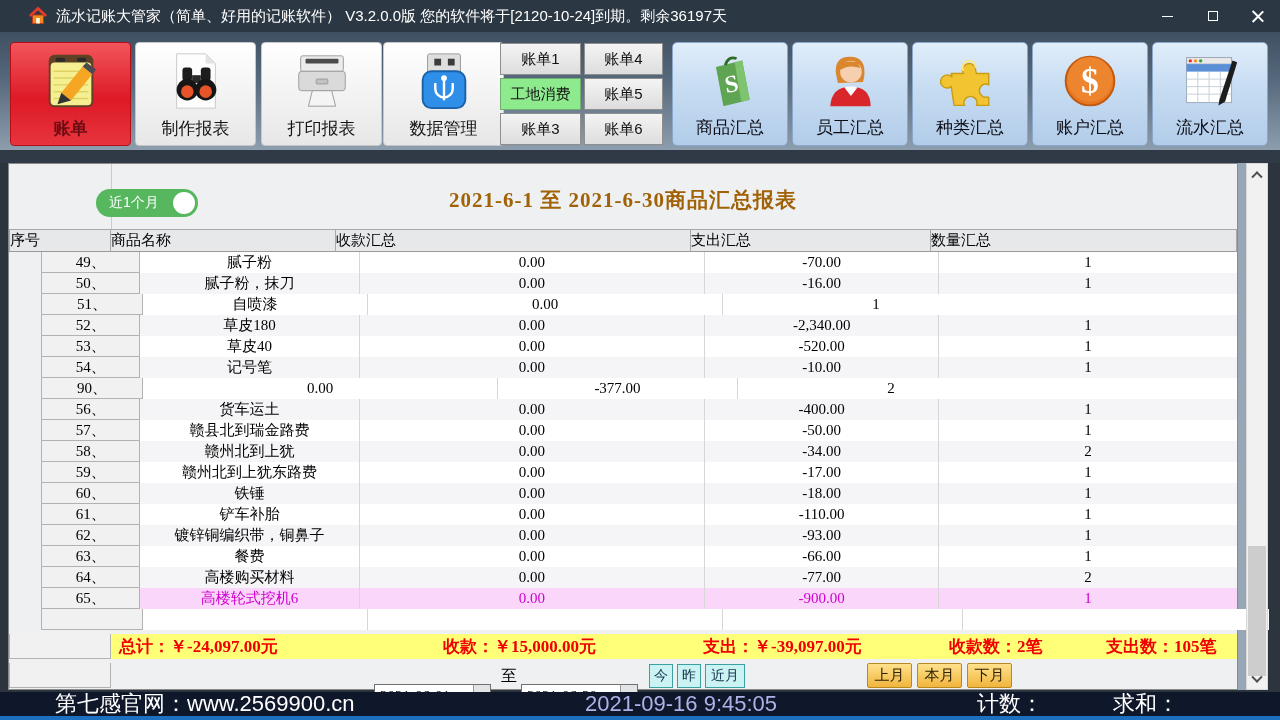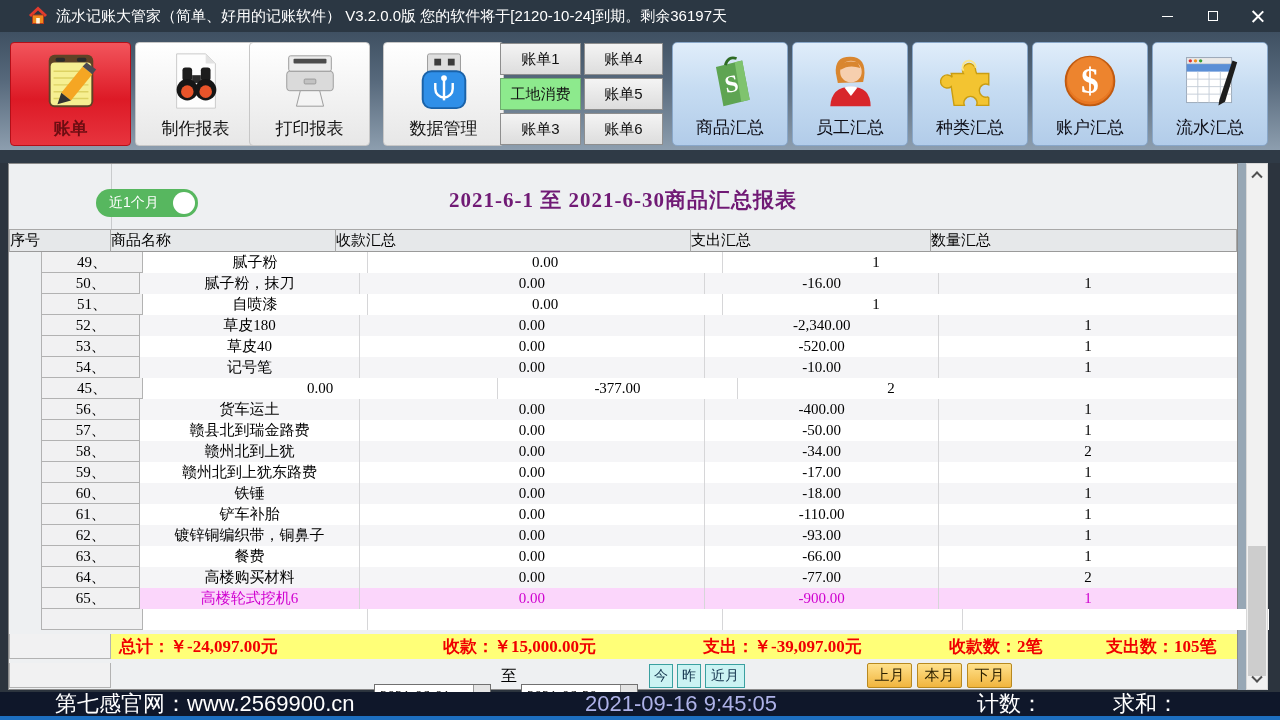--- a/index.html
+++ b/index.html
@@ -49,21 +49,21 @@
   .panel { position:absolute; left:0; top:0; width:1230px; height:527px; background:#eef0f2;
     border:1px solid #8a8a8a; font-family:"Liberation Serif","DejaVu Serif",serif; }
   .left-divider { position:absolute; left:102px; top:0; width:1px; height:65px; background:#c9cbcd; }
 
   .toggle { position:absolute; left:87px; top:25px; width:102px; height:28px; border-radius:14px;
     background:#57b75f; color:#fff; font-family:"Liberation Sans",sans-serif; font-size:14px;
     display:flex; align-items:center; padding-left:13px; }
   .toggle .knob { position:absolute; right:3px; top:3px; width:22px; height:22px; border-radius:50%; background:#fff; }
 
   .report-title { position:absolute; left:0; top:22px; width:100%; text-align:center;
-    font-size:21px; font-weight:bold; color:#701a75; letter-spacing:1px; }
+    font-size:21px; font-weight:bold; color:#a16207; letter-spacing:1px; }
 
   .thead { position:absolute; left:0; top:65px; width:1228px; height:23px; display:flex; }
   .th { background:#e6e8ea; border-right:1px solid #a8a8a8; border-top:1px solid #a8a8a8;
     border-bottom:1px solid #9a9a9a; font-size:15px; color:#000; line-height:21px; }
   .th:first-child { border-left:1px solid #a8a8a8; }
 
   .tbody { position:absolute; left:0; top:88px; width:1228px; }
   .trow { display:flex; height:21px; line-height:21px; font-size:15px; color:#000; background:#fff;margin-left:32px; }
   .tbody .trow:nth-child(even) { background:#f5f5f7; }
   .cell { text-align:center; overflow:hidden; white-space:nowrap; }
@@ -178,21 +178,21 @@
       <rect x="37" y="18" width="10" height="14" rx="3" fill="#1d1d1d"></rect>
       <rect x="28" y="26" width="9" height="8" fill="#2a2a2a"></rect>
       <circle cx="23" cy="41" r="11" fill="#161616"></circle>
         <circle cx="42" cy="41" r="11" fill="#161616"></circle>
       <circle cx="23" cy="43" r="6.5" fill="#e8542a"></circle>
         <circle cx="42" cy="43" r="6.5" fill="#e8542a"></circle>
     </svg>
     <span class="lbl">制作报表</span>
   </div>
 
-  <div class="main-btn" style="left:249px">
+  <div class="main-btn" style="left:261px">
     <svg class="ic" viewBox="0 0 64 64">
       <rect x="10" y="6" width="44" height="16" rx="2" fill="#ececec" stroke="#9b9b9b"></rect>
       <rect x="15" y="9" width="34" height="5" rx="1" fill="#4c4c4c"></rect>
       <rect x="8" y="22" width="48" height="20" rx="3" fill="#dadada" stroke="#9b9b9b"></rect>
       <path d="M18 58 L22 42 H42 L46 58 Z" fill="#f4f4f4" stroke="#9b9b9b"></path>
       <rect x="26" y="30" width="12" height="5" rx="1" fill="#c2c2c2" stroke="#9b9b9b"></rect>
     </svg>
     <span class="lbl">打印报表</span>
   </div>
 
@@ -297,20 +297,21 @@
       <div class="th" style="width:355px">收款汇总</div>
       <div class="th" style="width:240px">支出汇总</div>
       <div class="th" style="width:306px">数量汇总</div>
     </div>
 
     <div class="tbody">
         <div class="trow">
         <div class="cell c-no">49、</div>
         <div class="cell c-name">腻子粉</div>
         <div class="cell c-income">0.00</div>
+        <div class="cell c-expense">-70.00</div>
         <div class="cell c-qty">1</div>
       </div>
         <div class="trow">
         <div class="cell c-no">50、</div>
         <div class="cell c-name">腻子粉，抹刀</div>
         <div class="cell c-income">0.00</div>
         <div class="cell c-expense">-16.00</div>
         <div class="cell c-qty">1</div>
       </div>
         <div class="trow">
@@ -334,21 +335,21 @@
         <div class="cell c-qty">1</div>
       </div>
         <div class="trow">
         <div class="cell c-no">54、</div>
         <div class="cell c-name">记号笔</div>
         <div class="cell c-income">0.00</div>
         <div class="cell c-expense">-10.00</div>
         <div class="cell c-qty">1</div>
       </div>
         <div class="trow">
-        <div class="cell c-no">45、</div>
+        <div class="cell c-no">90、</div>
         <div class="cell c-income">0.00</div>
         <div class="cell c-expense">-377.00</div>
         <div class="cell c-qty">2</div>
       </div>
         <div class="trow">
         <div class="cell c-no">56、</div>
         <div class="cell c-name">货车运土</div>
         <div class="cell c-income">0.00</div>
         <div class="cell c-expense">-400.00</div>
         <div class="cell c-qty">1</div>

